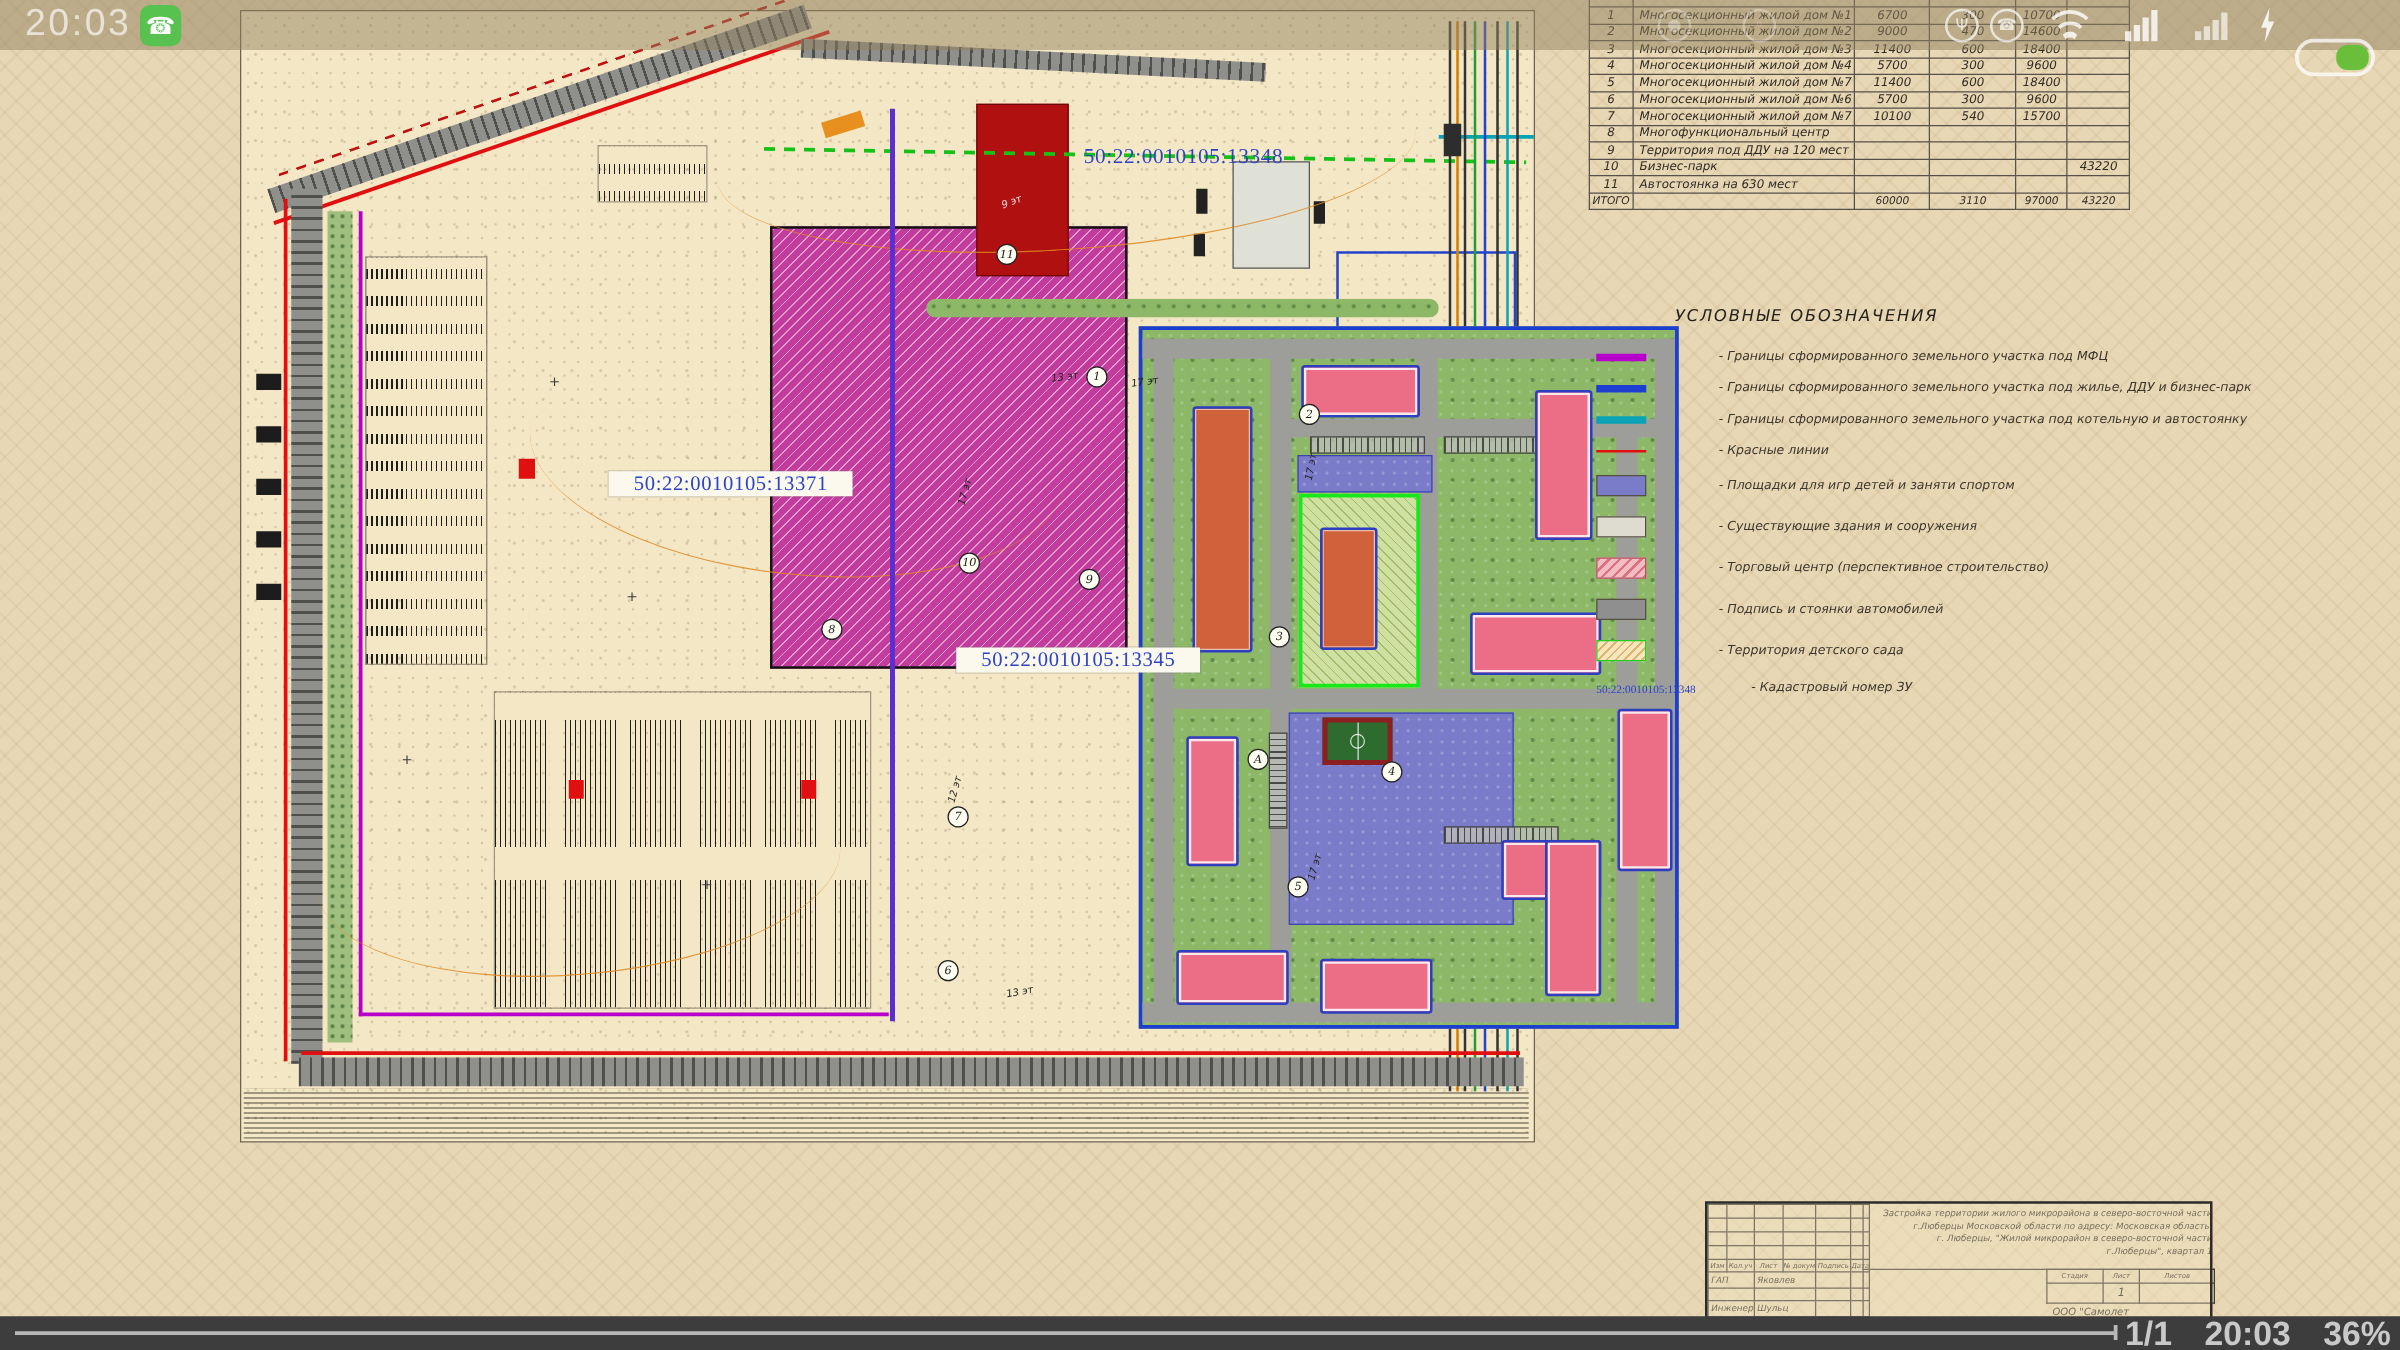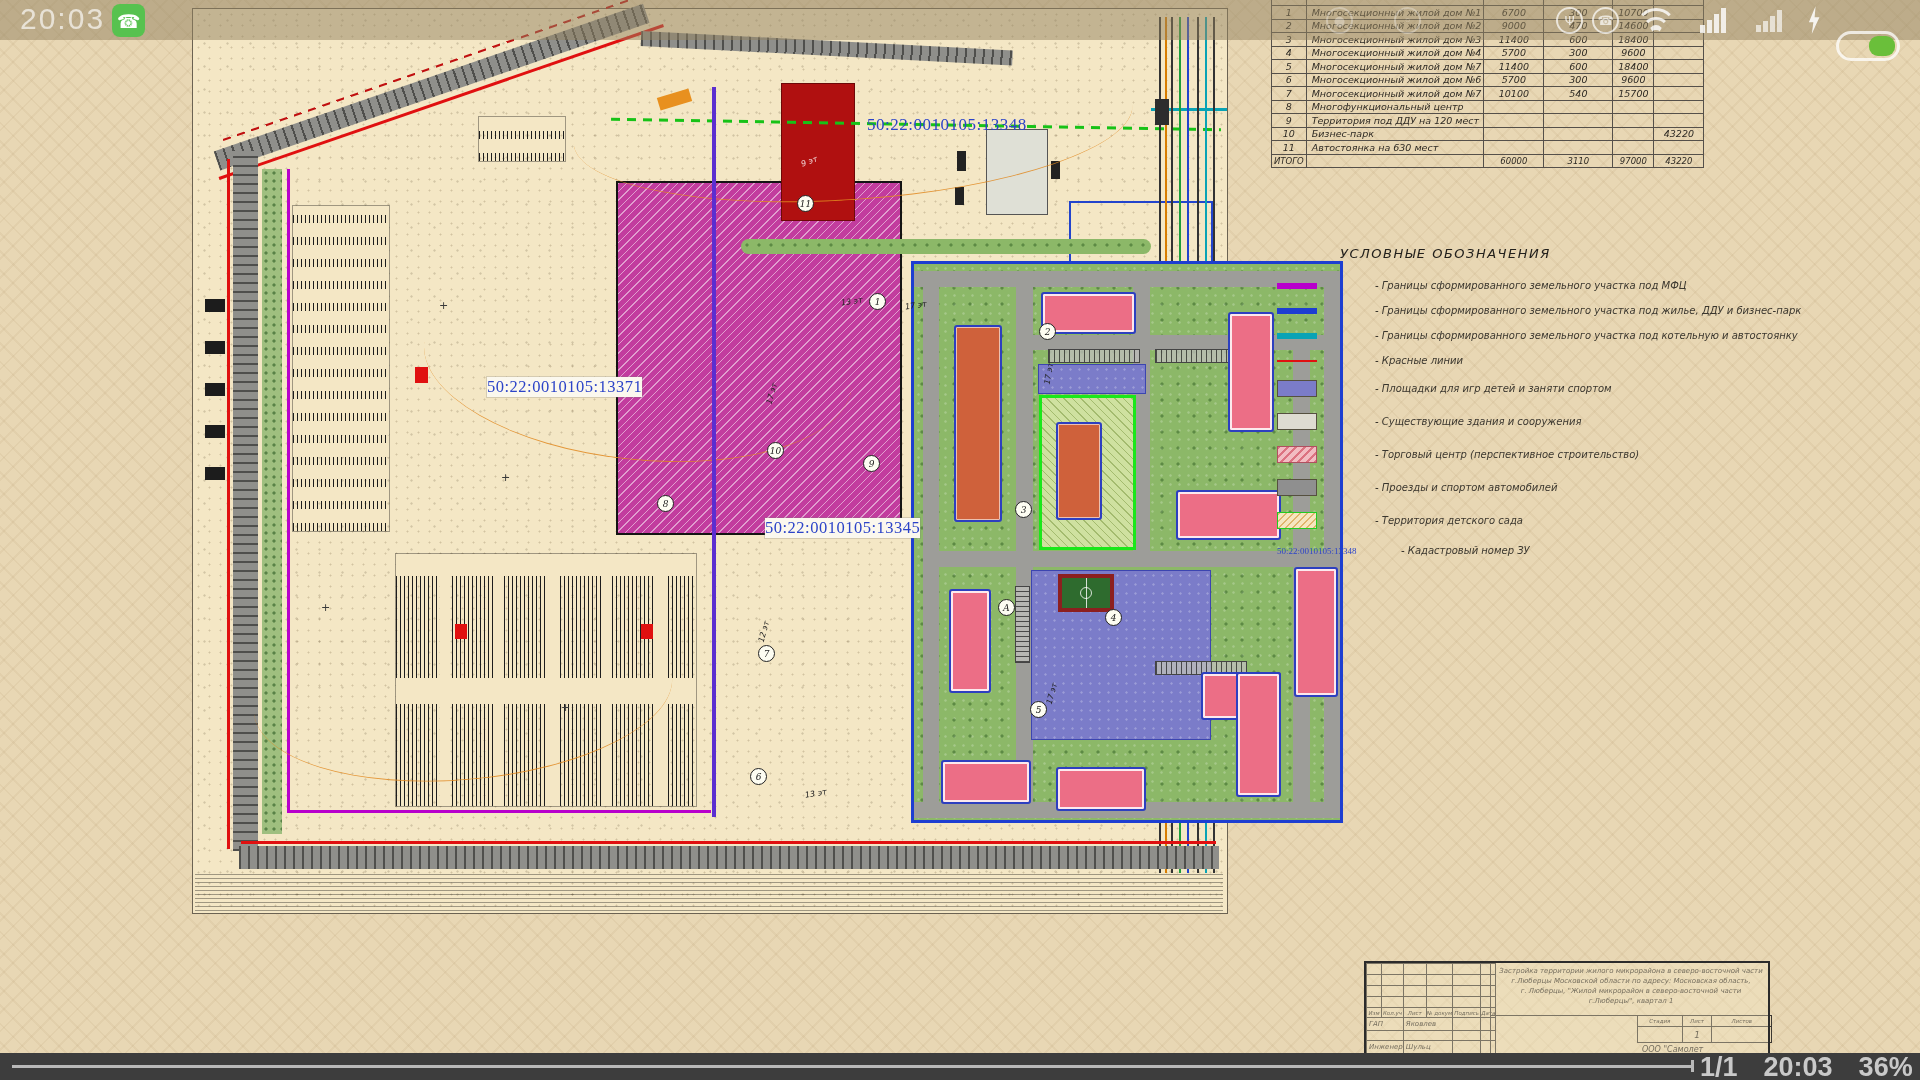--- a/index.html
+++ b/index.html
@@ -64,21 +64,21 @@
     background-image:repeating-linear-gradient(90deg, rgba(0,0,0,.6) 0 1px, transparent 1px 5px);
     outline:1px solid #444;}
   .pk-strip-v{background-color:rgba(190,190,185,.8);
     background-image:repeating-linear-gradient(0deg, rgba(0,0,0,.6) 0 1px, transparent 1px 5px);
     outline:1px solid #444;}
   .badge{width:17px;height:17px;border-radius:50%;background:#fdfdf2;border:1.2px solid #222;
     display:flex;align-items:center;justify-content:center;
     font:italic 9px "DejaVu Serif",serif;color:#1a1a1a;box-sizing:border-box;}
   .floors{font:italic 8px "DejaVu Sans",sans-serif;color:#222;white-space:nowrap;}
   .cad-label{font:16.5px "Liberation Serif","DejaVu Serif",serif;color:#2b43c8;white-space:nowrap;letter-spacing:.5px;}
-  .cad-bg{background:#fbf8ee;padding:0 0;box-shadow:0 0 0 1px rgba(120,120,120,.25);}
+  .cad-bg{background:#fbf8ee;padding:0 20px;box-shadow:0 0 0 1px rgba(120,120,120,.25);}
   
   #btable-wrap{left:1271px;top:-9px;}
   table.btable{border-collapse:collapse;font:italic 9.5px "DejaVu Sans",sans-serif;color:#2e2a24;}
   table.btable td{border:1px solid #55504a;height:12.5px;padding:0 2px;text-align:center;
     white-space:nowrap;overflow:hidden;}
   table.btable td.cname{text-align:left;padding-left:5px;}
   table.btable tr.total td{font-size:8.5px;}
   
   #legend-title{left:1340px;top:246px;font:italic 13px "DejaVu Sans",sans-serif;
     letter-spacing:1.5px;color:#22201c;}
@@ -428,21 +428,21 @@
       <div class="lg-row rect-row">
         <span class="sw sw-rect" style="background: rgb(222, 220, 209);"></span>
         <span class="lg-label">- Существующие здания и сооружения</span>
       </div>
       <div class="lg-row rect-row">
         <span class="sw sw-hatchpink"></span>
         <span class="lg-label">- Торговый центр (перспективное строительство)</span>
       </div>
       <div class="lg-row rect-row">
         <span class="sw sw-rect" style="background: rgb(143, 143, 143);"></span>
-        <span class="lg-label">- Проезды и спортом автомобилей</span>
+        <span class="lg-label">- Подпись и стоянки автомобилей</span>
       </div>
       <div class="lg-row rect-row">
         <span class="sw sw-hatchtan"></span>
         <span class="lg-label">- Территория детского сада</span>
       </div>
       <div class="lg-row">
         <span class="sw sw-text">50:22:0010105:13348</span>
         <span class="lg-label">- Кадастровый номер ЗУ</span>
       </div>
     </div>
@@ -513,21 +513,21 @@
           </tr>
       <tr style="height:13px;font-style:italic;">
         <td colspan="2" style="text-align:left;padding-left:2px;">Инженер</td>
         <td colspan="2" style="text-align:left;padding-left:2px;">Шульц</td>
         <td></td>
             <td></td>
       </tr>
     </tbody>
       </table>
 
-    <div id="tb-desc" class="abs" style="left:126px;top:3px;width:278px;">
+    <div id="tb-desc" class="abs" style="left:126px;top:3px;width:278px;text-align:right;">
       <div>Застройка территории жилого микрорайона в северо-восточной части</div>
       <div>г.Люберцы Московской области по адресу:  Московская область,</div>
       <div>г. Люберцы,  "Жилой микрорайон в  северо-восточной части</div>
       <div>г.Люберцы", квартал 1</div>
     </div>
     <div class="abs" style="left:124px;top:0;width:1px;height:95px;background:#3c3832;"></div>
     <div class="abs" style="left:124px;top:52px;width:282px;height:1px;background:#3c3832;"></div>
 
     <table class="stamp abs" style="left:271px;top:52px;">
       <colgroup>

